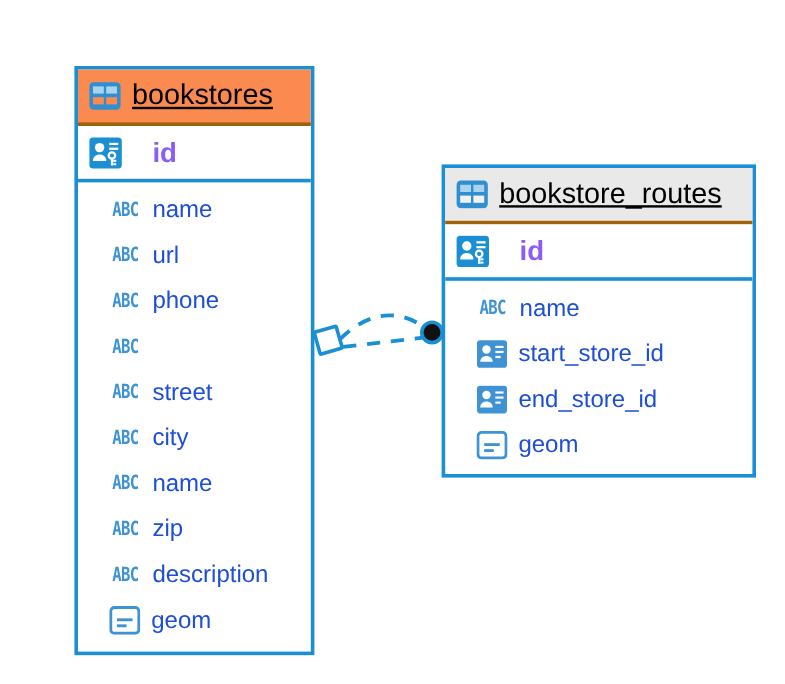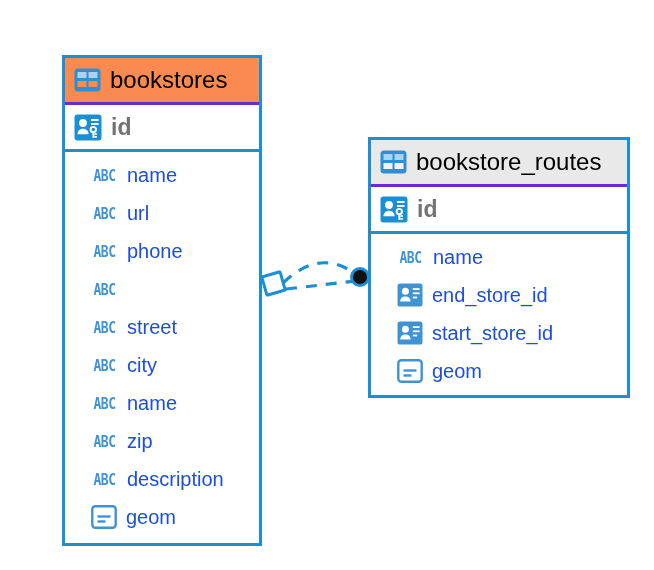--- a/index.html
+++ b/index.html
@@ -29,21 +29,22 @@
     background: #ffffff;
   }
 
   .entity-header {
     display: flex;
     align-items: center;
     box-sizing: border-box;
     height: 47px;
     padding: 0 10px 0 9px;
     gap: 9px;
-    border-bottom: 3px solid #6d28d9;
+    border-bottom: 3px solid #a16207;
+    text-decoration: underline;
   }
   .entity-header.accent-orange { background: #fb8a50; }
   .entity-header.accent-grey   { background: #e9e9e9; }
 
   .entity-title {
     font-size: 24px;
     color: #000000;
     line-height: 1;
     white-space: nowrap;
   }
@@ -54,23 +55,24 @@
     box-sizing: border-box;
     height: 47px;
     padding: 0 10px 0 9px;
     gap: 9px;
     border-bottom: 3px solid #1a8fd4;
     background: #ffffff;
   }
   .pk-label {
     font-size: 23px;
     font-weight: bold;
-    color: #737373;
+    color: #8b5cf6;
     line-height: 1;
     white-space: nowrap;
+    margin-left: 16px;
   }
 
   .entity-fields {
     padding: 4px 0 6px 16px;
   }
   .field-row {
     display: flex;
     align-items: center;
     height: 38px;
     padding: 0 10px 0 10px;
@@ -277,35 +279,35 @@
         <span class="icon icon-fk">
           <svg width="26" height="24" viewBox="0 0 26 24" aria-hidden="true">
             <rect x="0.5" y="0.5" width="25" height="23" rx="2.6" fill="#3f93d4"></rect>
             <circle cx="8.4" cy="8.2" r="3.5" fill="#ffffff"></circle>
             <path d="M3.2 18.5c0-3 2.3-4.9 5.2-4.9s5.2 1.9 5.2 4.9z" fill="#ffffff"></path>
             <rect x="15.8" y="5.2" width="6.8" height="1.8" fill="#ffffff"></rect>
             <rect x="15.8" y="9.4" width="6.8" height="1.8" fill="#ffffff"></rect>
             <rect x="15.8" y="13.6" width="4.4" height="1.8" fill="#ffffff"></rect>
           </svg>
         </span>
-        <span class="field-label">end_store_id</span>
+        <span class="field-label">start_store_id</span>
       </div>
 
       <div class="field-row">
         <span class="icon icon-fk">
           <svg width="26" height="24" viewBox="0 0 26 24" aria-hidden="true">
             <rect x="0.5" y="0.5" width="25" height="23" rx="2.6" fill="#3f93d4"></rect>
             <circle cx="8.4" cy="8.2" r="3.5" fill="#ffffff"></circle>
             <path d="M3.2 18.5c0-3 2.3-4.9 5.2-4.9s5.2 1.9 5.2 4.9z" fill="#ffffff"></path>
             <rect x="15.8" y="5.2" width="6.8" height="1.8" fill="#ffffff"></rect>
             <rect x="15.8" y="9.4" width="6.8" height="1.8" fill="#ffffff"></rect>
             <rect x="15.8" y="13.6" width="4.4" height="1.8" fill="#ffffff"></rect>
           </svg>
         </span>
-        <span class="field-label">start_store_id</span>
+        <span class="field-label">end_store_id</span>
       </div>
 
       <div class="field-row">
         <span class="icon icon-geom">
           <svg width="26" height="24" viewBox="0 0 26 24" aria-hidden="true">
             <rect x="1.3" y="1.3" width="23.4" height="21.4" rx="3" fill="#ffffff" stroke="#3f93d4" stroke-width="2.4"></rect>
             <rect x="6.5" y="10.3" width="13" height="2.4" fill="#3f93d4"></rect>
             <rect x="6.5" y="15.3" width="8" height="2.4" fill="#3f93d4"></rect>
           </svg>
         </span>

